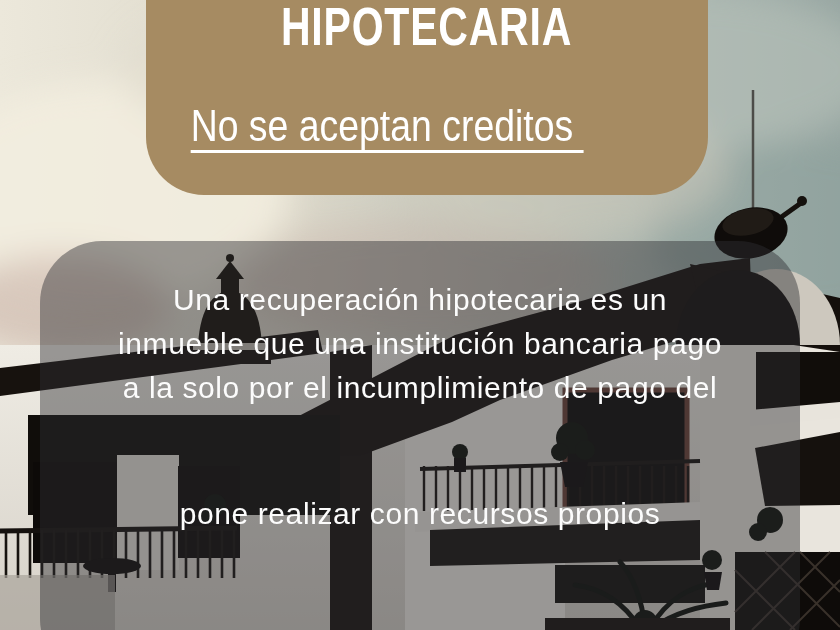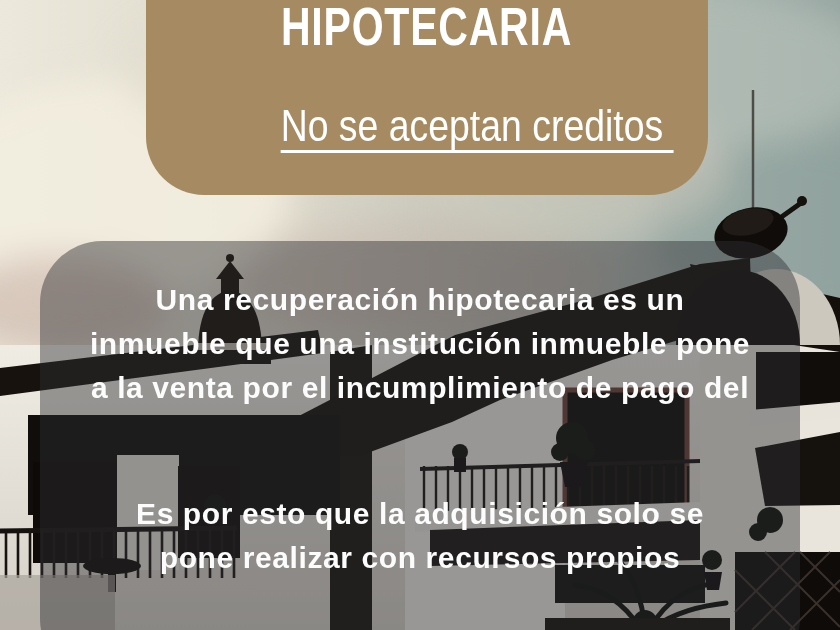--- a/index.html
+++ b/index.html
@@ -14,29 +14,29 @@
   }
   .banner{
     position:absolute;left:146px;top:-72px;width:562px;height:267px;
     background:#a68b62;border-radius:58px;
   }
   .banner-title-line{position:absolute;top:70px;left:0;right:0;text-align:center;}
   .banner-title{
     display:inline-block;transform:scaleX(0.76);transform-origin:center;
     font-size:54px;line-height:56px;font-weight:800;letter-spacing:1px;color:#ffffff;
   }
-  .banner-subtitle-line{position:absolute;top:174px;left:0;right:0;text-align:right;}
+  .banner-subtitle-line{position:absolute;top:174px;left:10px;right:0;text-align:left;}
   .banner-subtitle{
     display:inline-block;transform:scaleX(0.85);transform-origin:center;
     font-size:44px;line-height:48px;font-weight:400;color:#ffffff;
     text-decoration:underline;text-decoration-thickness:3px;text-underline-offset:9px;
   }
   .para{
     position:absolute;left:30px;width:780px;text-align:center;
-    color:#fcfcfc;font-size:30px;line-height:44px;font-weight:700;letter-spacing:0.6px;
+    color:#fcfcfc;font-size:30px;line-height:44px;font-weight:400;letter-spacing:0.6px;
   }
   .p1{top:278px;}
   .p2{top:492px;}
   .text-line{white-space:nowrap;}
 </style>
 </head>
 <body>
 
 <div class="canvas">
 
@@ -157,22 +157,21 @@
     <div class="banner-title-line">
       <span class="banner-title">HIPOTECARIA</span>
     </div>
     <div class="banner-subtitle-line">
       <span class="banner-subtitle">No se aceptan creditos&nbsp;</span>
     </div>
   </div>
 
   <div class="para p1">
     <div class="text-line">Una recuperación hipotecaria es un</div>
-    <div class="text-line">inmueble que una institución inmueble pone</div>
-    <div class="text-line">a la venta por el incumplimiento de pago del</div>
+    <div class="text-line">inmueble que una institución bancaria pago</div>
+    <div class="text-line">a la solo por el incumplimiento de pago del</div>
   </div>
 
   <div class="para p2">
-    <div class="text-line">Es por esto que la adquisición solo se</div>
     <div class="text-line">pone realizar con recursos propios</div>
   </div>
 
 </div>
 
 </body></html>

